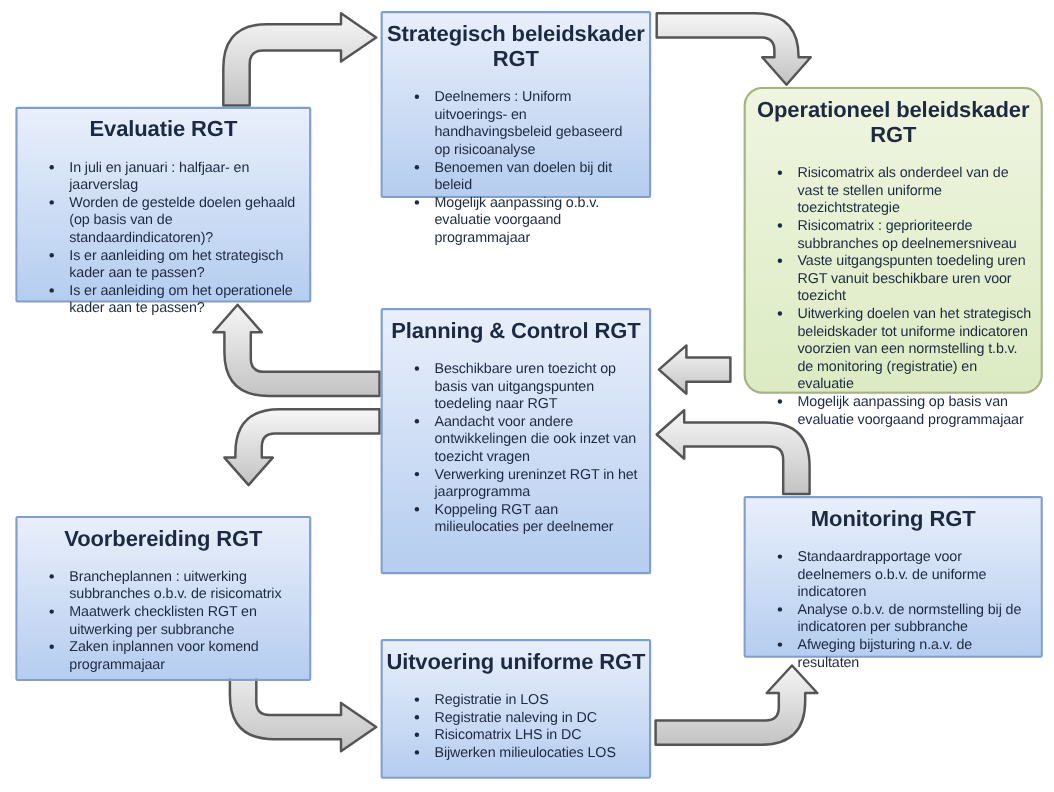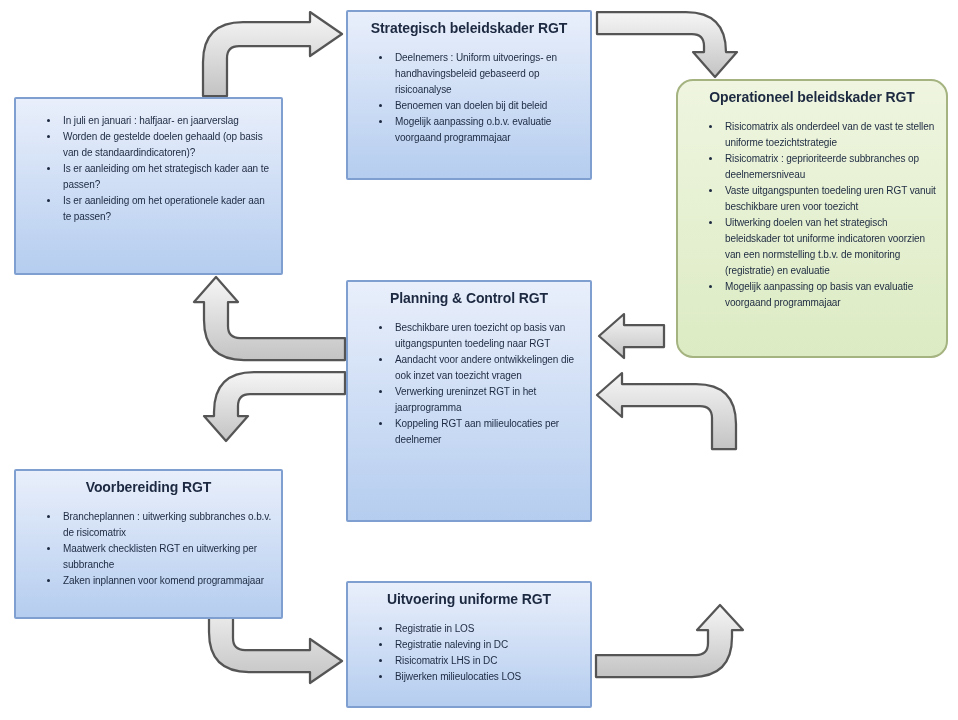--- a/index.html
+++ b/index.html
@@ -16,26 +16,26 @@
   .box{
     position:absolute; box-sizing:border-box; border-radius:2px;
     border:2px solid var(--box-blue-border);
     background:linear-gradient(to bottom, var(--box-blue-fill-top) 0%, var(--box-blue-fill-bottom) 100%);
   }
   .box.green{
     border:2px solid var(--box-green-border);
     background:linear-gradient(to bottom, var(--box-green-fill-top) 0%, var(--box-green-fill-bottom) 100%);
   }
   .box-title{
-    margin-top:8px; text-align:center; font-weight:bold; font-size:14px;
+    margin-top:8px; text-align:center; font-weight:bold; font-size:20px;
     letter-spacing:-0.1px;
   }
   .box-bullets{
     margin:14px 0 0 0; padding:0 8px 0 44px; list-style:disc outside;
-    font-size:10px; line-height:16px; letter-spacing:-0.1px;
+    font-size:13px; line-height:16px; letter-spacing:-0.1px;
   }
   .box-bullets li{ padding-left:3px; margin:0; }
   
   #box-strategisch { left:346px; top:10px;  width:246px; height:170px; }
   #box-operationeel{ left:676px; top:79px;  width:272px; height:279px;border-radius:17px; }
   #box-evaluatie   { left:14px;  top:97px;  width:269px; height:178px; }
   #box-planning    { left:346px; top:280px; width:246px; height:242px; }
   #box-voorbereiding{left:14px;  top:469px; width:269px; height:150px; }
   #box-uitvoering  { left:346px; top:581px; width:246px; height:127px; }
   #box-monitoring  { left:676px; top:451px; width:272px; height:147px; }
@@ -61,20 +61,21 @@
     <path d="M 597 12 L 686 12 Q 726 12 726 52 L 737 52 L 715 77 L 693 52 L 704 52 L 704 46 Q 704 34 692 34 L 597 34 Z"></path>
     <path d="M 345 338 L 240 338 Q 228 338 228 326 L 228 302 L 238 302 L 216 277 L 194 302 L 204 302 L 204 320 Q 204 360 244 360 L 345 360 Z"></path>
     <path d="M 345 372 L 254 372 Q 214 372 214 412 L 214 416 L 204 416 L 226 441 L 248 416 L 238 416 L 238 406 Q 238 394 250 394 L 345 394 Z"></path>
     <path d="M 664 325 L 624 325 L 624 314 L 599 336 L 624 358 L 624 347 L 664 347 Z"></path>
     <path d="M 736 449 L 736 424 Q 736 384 696 384 L 622 384 L 622 373 L 597 395 L 622 417 L 622 406 L 700 406 Q 712 406 712 418 L 712 449 Z"></path>
     <path d="M 209 595 L 209 632 Q 209 672 249 672 L 310 672 L 310 683 L 342 661 L 310 639 L 310 650 L 245 650 Q 233 650 233 638 L 233 595 Z"></path>
     <path d="M 596 655 L 696 655 Q 708 655 708 643 L 708 630 L 697 630 L 720 605 L 743 630 L 732 630 L 732 637 Q 732 677 692 677 L 596 677 Z"></path>
   </svg>
 
   <div class="box" id="box-evaluatie">
+    <div class="box-title">Evaluatie RGT</div>
     <ul class="box-bullets">
         <li>In juli en januari : halfjaar- en jaarverslag</li>
         <li>Worden de gestelde doelen gehaald (op basis van de standaardindicatoren)?</li>
         <li>Is er aanleiding om het strategisch kader aan te passen?</li>
         <li>Is er aanleiding om het operationele kader aan te passen?</li>
       </ul>
   </div>
 
   <div class="box" id="box-strategisch">
     <div class="box-title">Strategisch beleidskader RGT</div>
@@ -118,14 +119,22 @@
   <div class="box" id="box-uitvoering">
     <div class="box-title">Uitvoering uniforme RGT</div>
     <ul class="box-bullets">
         <li>Registratie in LOS</li>
         <li>Registratie naleving in DC</li>
         <li>Risicomatrix LHS in DC</li>
         <li>Bijwerken milieulocaties LOS</li>
       </ul>
   </div>
 
+  <div class="box" id="box-monitoring">
+    <div class="box-title">Monitoring RGT</div>
+    <ul class="box-bullets">
+        <li>Standaardrapportage voor deelnemers o.b.v. de uniforme indicatoren</li>
+        <li>Analyse o.b.v. de normstelling bij de indicatoren per subbranche</li>
+        <li>Afweging bijsturing n.a.v. de resultaten</li>
+      </ul>
+  </div>
 
 </div>
 
 </body></html>

